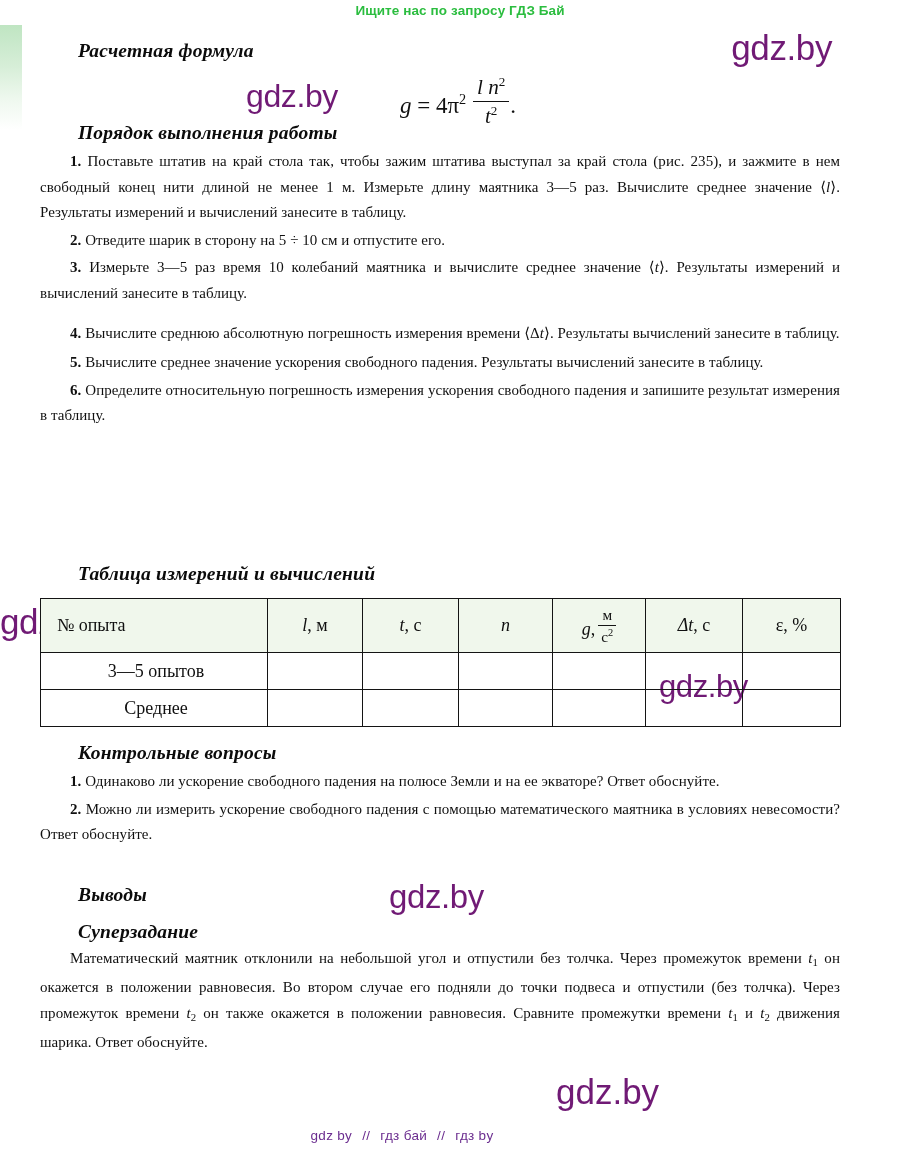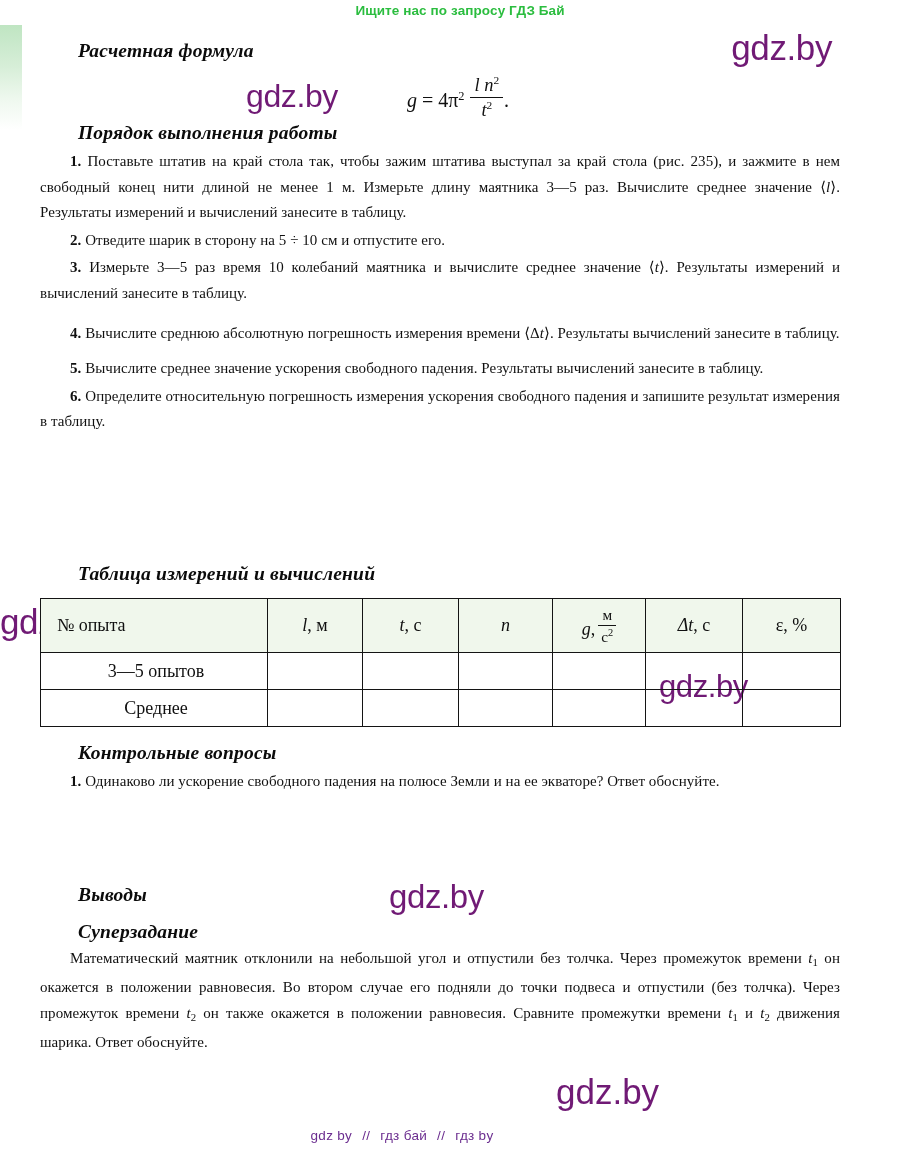--- a/index.html
+++ b/index.html
@@ -100,21 +100,21 @@
   i.var { font-style: italic; }
   .sub { font-size: 0.72em; vertical-align: -0.25em; }
 
   
   .formula-row {
     position: absolute;
     left: 0;
     top: 74px;
     width: 800px;
     text-align: center;
-    font-size: 20px;
+    font-size: 23px;
   }
   .formula {
     display: inline-block;
     position: relative;
     left: 18px;
     font-family: "Liberation Serif", "DejaVu Serif", serif;
     white-space: nowrap;
   }
   .formula i { font-style: italic; }
   .sup { font-size: 0.62em; vertical-align: 0.62em; }
@@ -231,21 +231,21 @@
       <p class="body indent" style="margin-top:2px;">
         <span class="num">3.</span>
         <span>Измерьте 3—5 раз время 10 колебаний маятника и вычислите среднее значение ⟨</span><i class="var">t</i><span>⟩. Результаты измерений и вычислений занесите в таблицу.</span>
       </p>
 
       <p class="body indent" style="margin-top:14px;">
         <span class="num">4.</span>
         <span>Вычислите среднюю абсолютную погрешность измерения времени ⟨Δ</span><i class="var">t</i><span>⟩. Результаты вычислений занесите в таблицу.</span>
       </p>
 
-      <p class="body indent" style="margin-top:10px;">
+      <p class="body indent" style="margin-top:4px;">
         <span class="num">5.</span>
         <span>Вычислите среднее значение ускорения свободного падения. Результаты вычислений занесите в таблицу.</span>
       </p>
 
       <p class="body indent" style="margin-top:2px;">
         <span class="num">6.</span>
         <span>Определите относительную погрешность измерения ускорения свободного падения и запишите результат измерения в таблицу.</span>
       </p>
     </div>
 
@@ -310,20 +310,24 @@
       </table>
     </div>
 
     <h3 class="section-head" style="position:absolute; left:38px; top:742px;">Контрольные вопросы</h3>
 
     <div style="position:absolute; left:0px; top:769px; width:800px;">
       <p class="body indent">
         <span class="num">1.</span>
         <span>Одинаково ли ускорение свободного падения на полюсе Земли и на ее экваторе? Ответ обоснуйте.</span>
       </p>
+      <p class="body indent" style="margin-top:2px;">
+        <span class="num">2.</span>
+        <span>Можно ли измерить ускорение свободного падения с помощью математического маятника в условиях невесомости? Ответ обоснуйте.</span>
+      </p>
     </div>
 
     <h3 class="section-head" style="position:absolute; left:38px; top:884px;">Выводы</h3>
 
     <h3 class="section-head" style="position:absolute; left:38px; top:921px;">Суперзадание</h3>
 
     <div style="position:absolute; left:0px; top:946px; width:800px;">
       <p class="body indent"><span>Математический маятник отклонили на небольшой угол и отпустили без толчка. Через промежуток времени </span><i class="var">t</i><span class="sub">1</span><span> он окажется в положении равновесия. Во втором случае его подняли до точки подвеса и отпустили (без толчка). Через промежуток времени </span><i class="var">t</i><span class="sub">2</span><span> он также окажется в положении равновесия. Сравните промежутки времени </span><i class="var">t</i><span class="sub">1</span><span> и </span><i class="var">t</i><span class="sub">2</span><span> движения шарика. Ответ обоснуйте.</span></p>
     </div>
 

